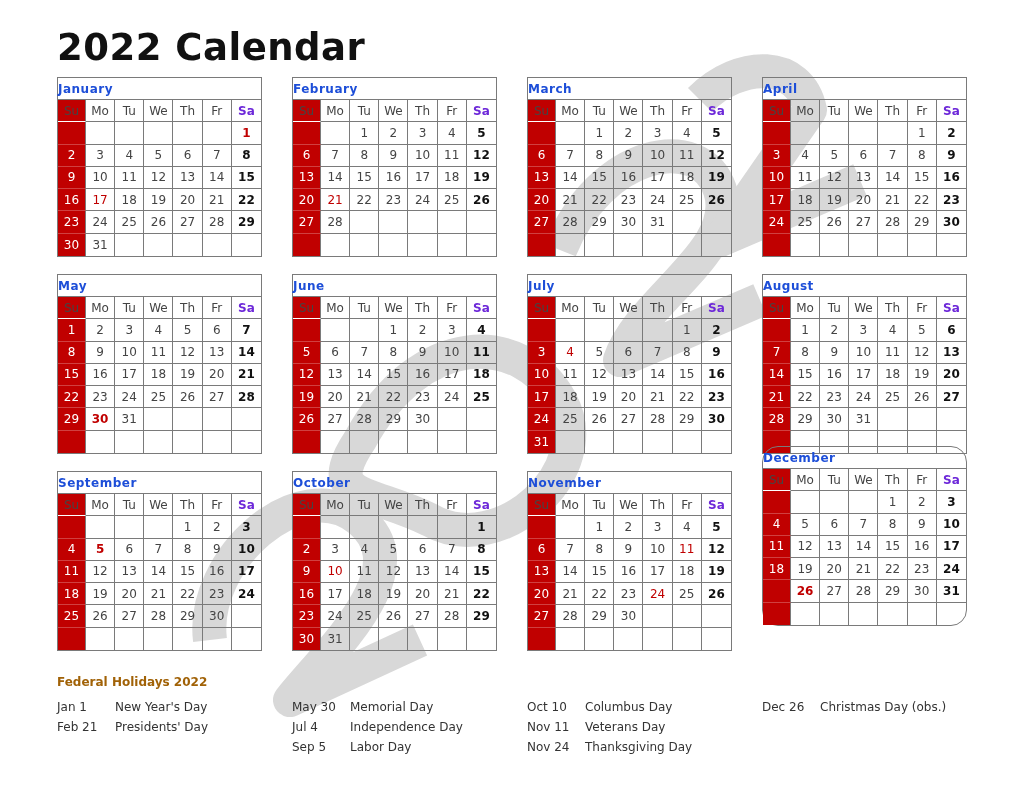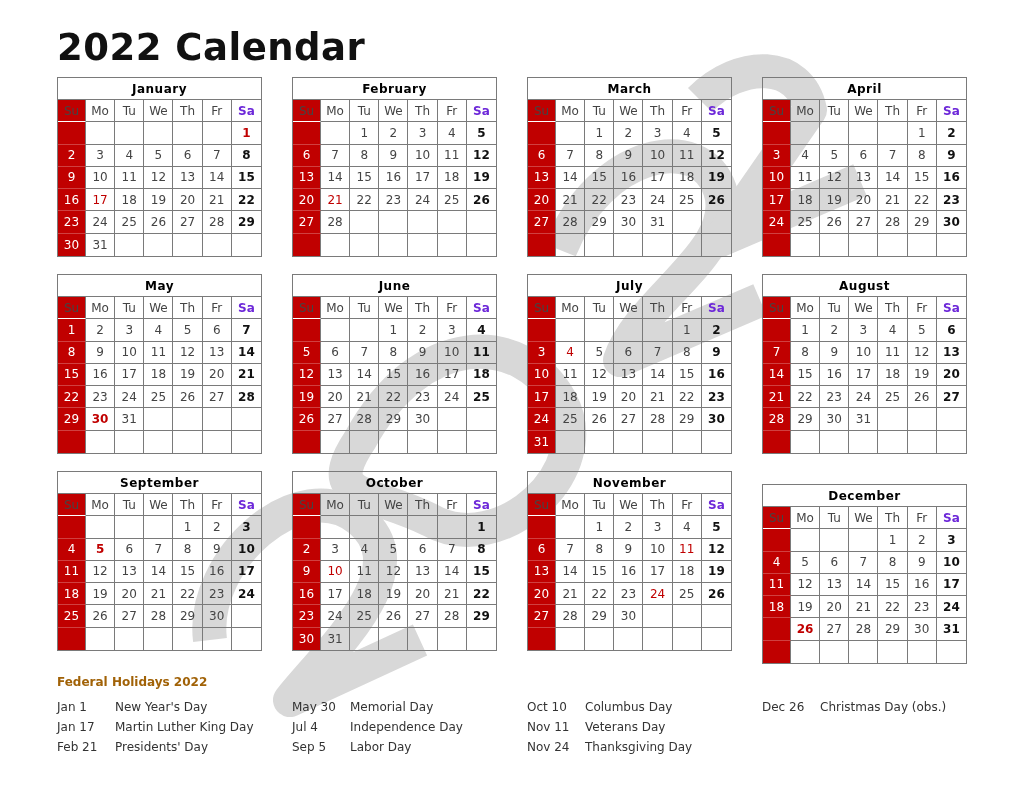--- a/index.html
+++ b/index.html
@@ -13,22 +13,22 @@
   }
   .title {
     position:absolute; left:57px; top:26px; font-size:37px; font-weight:bold;
     letter-spacing:0.5px; color:#111; z-index:2;
   }
   .month {
     position:absolute; width:205px; height:180px; z-index:1;
     border:1px solid #7a7a7a; box-sizing:border-box; background:transparent;
   }
   .month-name {
-    height:22px; line-height:22px; text-align:center; font-size:12px;
-    font-weight:bold; color:#000000; border-bottom:1px solid #7a7a7a; box-sizing:border-box;
+    height:22px; line-height:22px; font-size:12px;
+    font-weight:bold; color:#1d4ed8; border-bottom:1px solid #7a7a7a; box-sizing:border-box;
     letter-spacing:0.5px;
   }
   .grid {
     display:grid; grid-template-columns: 28px repeat(6, 1fr);
     grid-template-rows: repeat(7, 1fr); height:156px;
   }
   .cell {
     border-right:1px solid #7a7a7a; border-bottom:1px solid #7a7a7a;
     box-sizing:border-box; text-align:center; font-size:12px; color:#444;
     display:flex; align-items:center; justify-content:center;
@@ -657,21 +657,21 @@
         <div class="cell r5 c6 sat"></div>
         <div class="cell r6 c0 sun"></div>
         <div class="cell r6 c1"></div>
         <div class="cell r6 c2"></div>
         <div class="cell r6 c3"></div>
         <div class="cell r6 c4"></div>
         <div class="cell r6 c5"></div>
         <div class="cell r6 c6 sat"></div>
       </div>
     </div>
-    <div class="month" style="left: 762px; top: 484px;">
+    <div class="month" style="left: 762px; top: 446px; border-radius: 16px;">
       <div class="month-name">December</div>
       <div class="grid">
         <div class="cell dow r0 c0 sun">Su</div>
         <div class="cell dow r0 c1">Mo</div>
         <div class="cell dow r0 c2">Tu</div>
         <div class="cell dow r0 c3">We</div>
         <div class="cell dow r0 c4">Th</div>
         <div class="cell dow r0 c5">Fr</div>
         <div class="cell dow r0 c6 sat">Sa</div>
         <div class="cell r1 c0 sun"></div>
@@ -717,21 +717,20 @@
         <div class="cell r6 c5"></div>
         <div class="cell r6 c6 sat"></div>
       </div>
     </div>
   </div>
 
 <div class="footer-title">Federal Holidays 2022</div>
 <div id="holidays-container">
     <div class="hcol" style="left: 57px;">
       <div class="hrow"><span class="hdate">Jan 1</span><span class="hname">New Year's Day</span></div>
-      <div class="hrow"><span class="hdate">Jan 17</span><span class="hname">Martin Luther King Day</span></div>
       <div class="hrow"><span class="hdate">Feb 21</span><span class="hname">Presidents' Day</span></div>
     </div>
     <div class="hcol" style="left: 292px;">
       <div class="hrow"><span class="hdate">May 30</span><span class="hname">Memorial Day</span></div>
       <div class="hrow"><span class="hdate">Jul 4</span><span class="hname">Independence Day</span></div>
       <div class="hrow"><span class="hdate">Sep 5</span><span class="hname">Labor Day</span></div>
     </div>
     <div class="hcol" style="left: 527px;">
       <div class="hrow"><span class="hdate">Oct 10</span><span class="hname">Columbus Day</span></div>
       <div class="hrow"><span class="hdate">Nov 11</span><span class="hname">Veterans Day</span></div>

